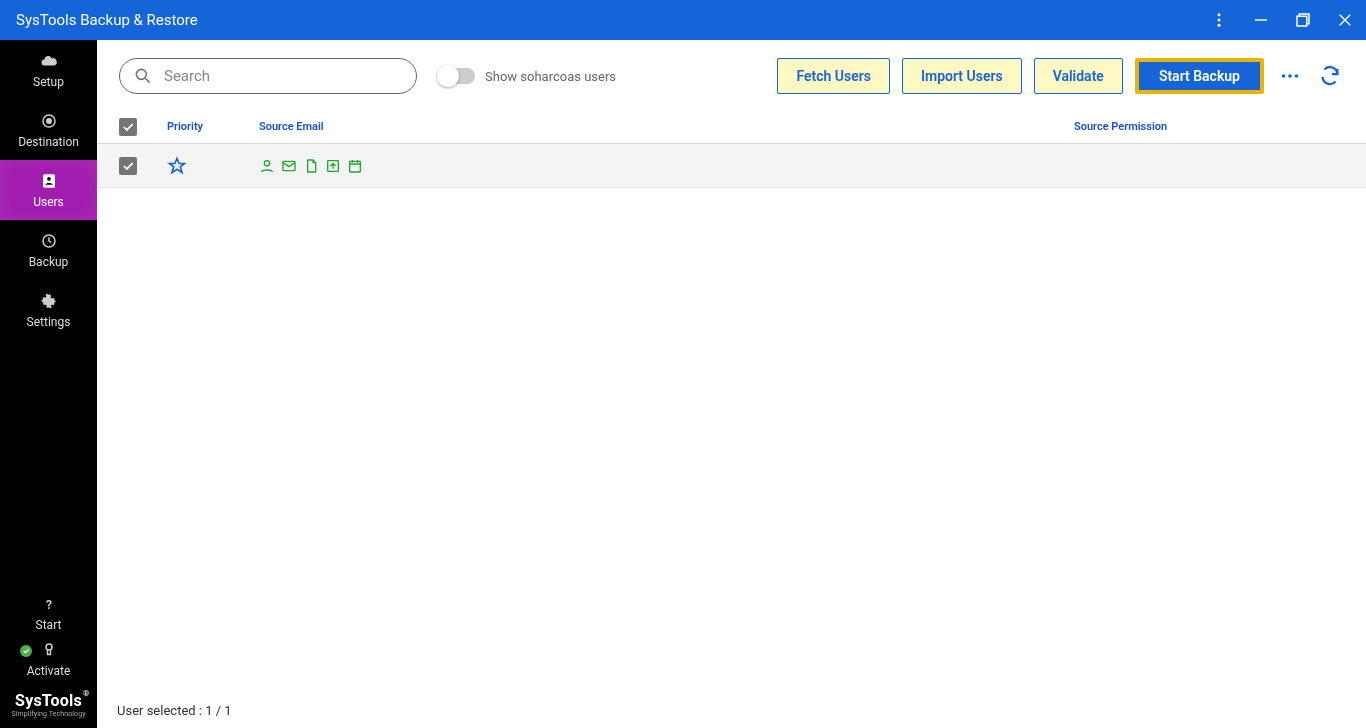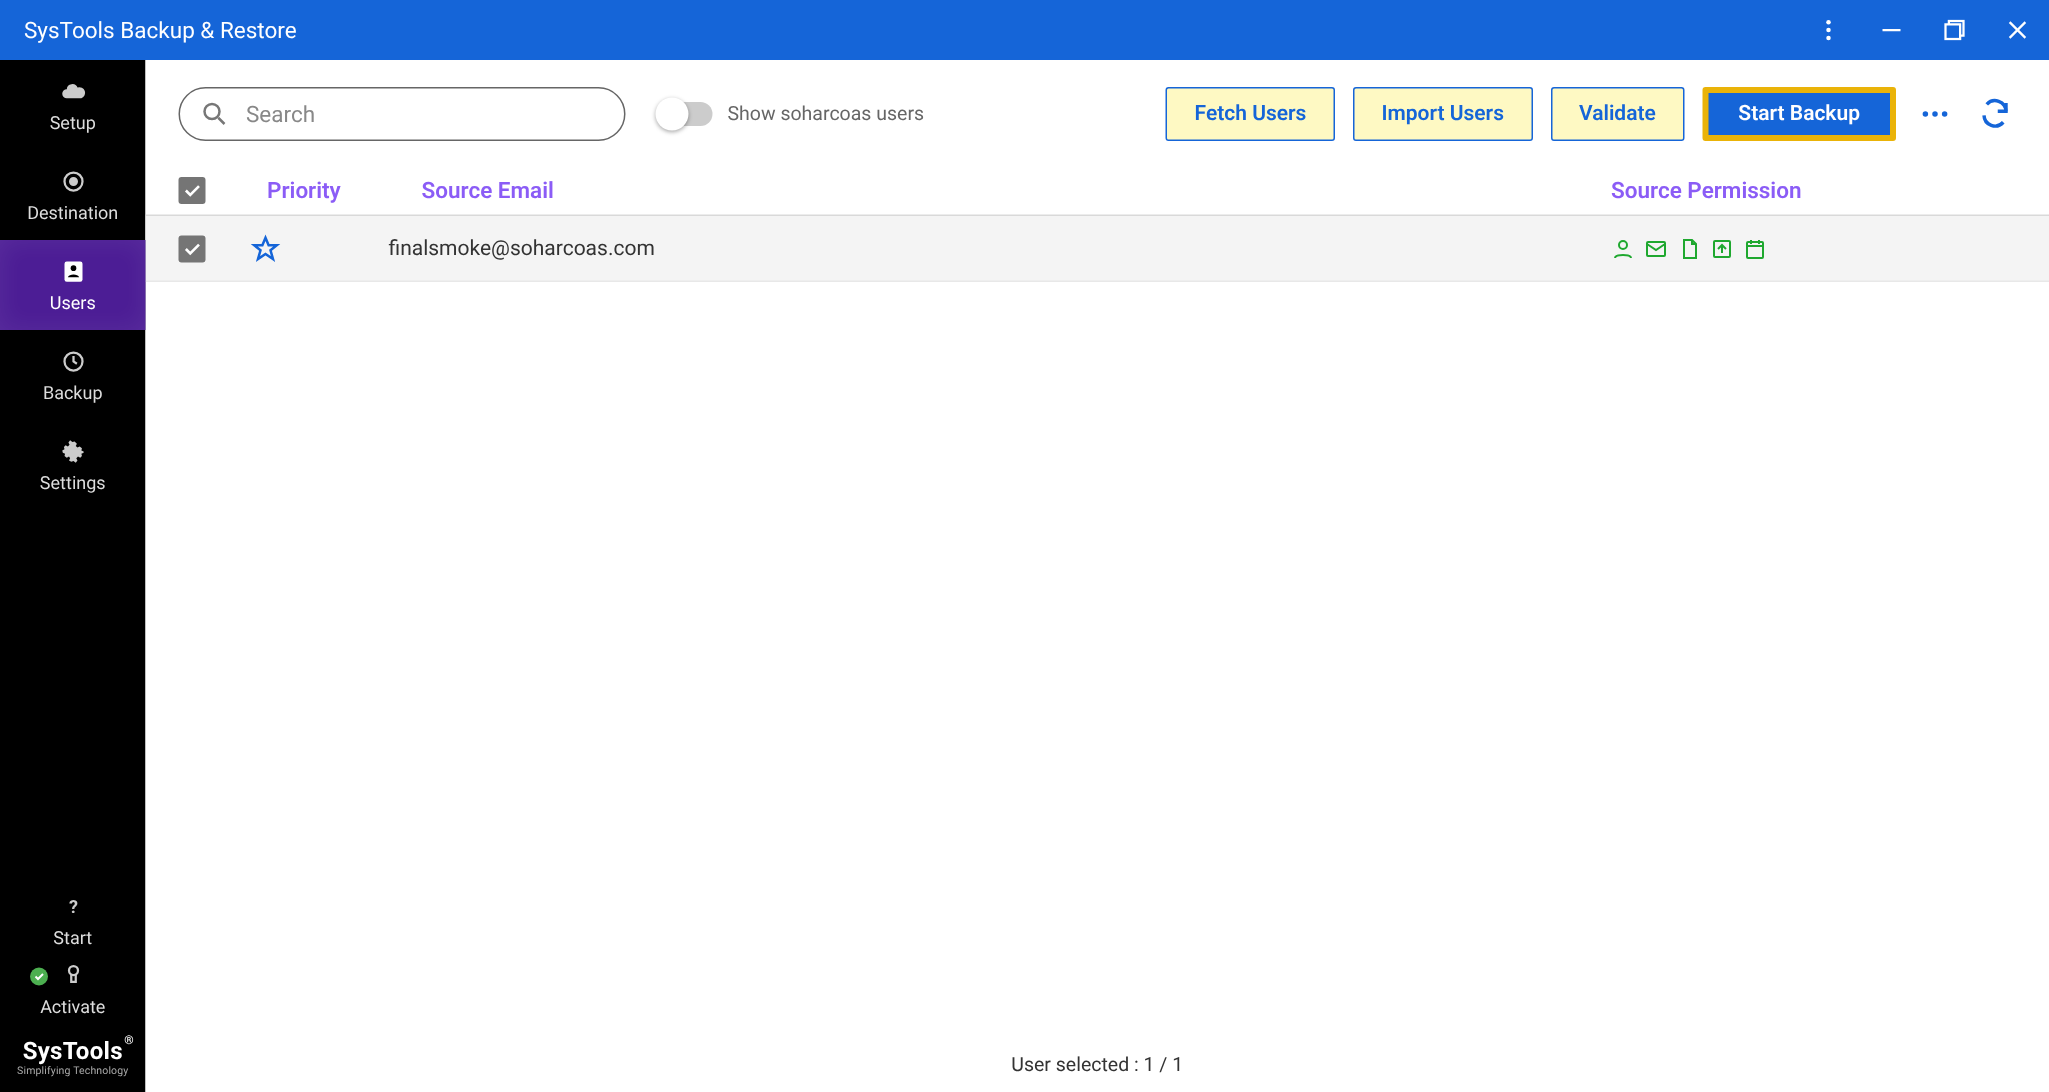--- a/index.html
+++ b/index.html
@@ -8,21 +8,21 @@
 .titlebar { height: 40px; background: #1565d8; display: flex; align-items: center; padding: 0 12px; color: #fff; }
 .titlebar .title { font-size: 15px; font-weight: 400; flex: 1; padding-left: 4px; }
 .titlebar .win-controls { display: flex; gap: 24px; align-items: center; }
 .titlebar .win-btn { width: 18px; height: 18px; display: flex; align-items: center; justify-content: center; cursor: pointer; }
 
 .app-body { display: flex; height: calc(728px - 40px); }
 
 .sidebar { width: 97px; background: #000; color: #bbb; display: flex; flex-direction: column; }
 .sidebar .sb-top { flex: 1; }
 .sidebar .sb-item { height: 60px; display: flex; flex-direction: column; align-items: center; justify-content: center; gap: 5px; cursor: pointer; color: #ddd; font-size: 12px; position: relative; }
-.sidebar .sb-item.active { background: #4c1d95; color: #fff; box-shadow: inset 0 0 18px rgba(255,255,255,0.08); }
+.sidebar .sb-item.active { background: #a21caf; color: #fff; box-shadow: inset 0 0 18px rgba(255,255,255,0.08); }
 .sidebar .sb-item .sb-icon { width: 18px; height: 18px; display: flex; align-items: center; justify-content: center; }
 .sidebar .sb-item .sb-icon svg { width: 18px; height: 18px; }
 .sidebar .sb-bottom { }
 .sidebar .sb-item .green-dot { position: absolute; width: 12px; height: 12px; border-radius: 50%; background:#4caf50; left: 20px; top: 10px; display:flex; align-items:center; justify-content:center; }
 .sidebar .sb-item .green-dot svg { width:8px; height:8px; }
 .sidebar .brand { padding: 8px 6px 10px; text-align:center; }
 .sidebar .brand .b1 { color:#fff; font-weight:700; font-size:16px; letter-spacing:0.2px; position:relative; }
 .sidebar .brand .b1 sup { font-size:8px; position:absolute; top:-2px; margin-left:1px;}
 .sidebar .brand .b2 { color:#aaa; font-size:7px; letter-spacing:0.1px; }
 
@@ -40,36 +40,36 @@
 .toggle-label { color:#666; font-size:13px; }
 
 .toolbar .spacer { flex:1; }
 .btn-out { height:36px; padding:0 18px; border:1px solid #1565d8; background:#fef9c3; color:#1565d8; font-size:14px; font-weight:600; cursor:pointer; border-radius:2px; }
 .btn-fill { height:36px; padding:0 20px; border:4px solid #eab308; background:#1565d8; color:#fff; font-size:14px; font-weight:600; cursor:pointer; border-radius:2px; }
 .toolbar .ic-btn { width:28px; height:28px; display:flex; align-items:center; justify-content:center; cursor:pointer; color:#1565d8; }
 .toolbar .btns { display:flex; gap:12px; align-items:center; }
 .toolbar .ic-btn svg { width:22px; height:22px; }
 
 .table { flex:1; overflow:auto; }
-.thead { display:flex; align-items:center; height:34px; border-bottom:1px solid #d9d9d9; padding:0 22px; color:#8b5cf6; font-size:15px; font-weight:600;gap:11px; }
+.thead { display:flex; align-items:center; height:34px; border-bottom:1px solid #d9d9d9; padding:0 22px; color:#1d4ed8; font-size:11px; font-weight:600; }
 .col-chk { width:48px; display:flex; align-items:center; }
 .col-pri { width:92px; }
 .col-email { flex:1; }
 .col-perm { width:270px; text-align:left; }
 
 .chkbox { width:18px; height:18px; background:#757575; display:flex; align-items:center; justify-content:center; cursor:pointer; border-radius:2px;}
 .chkbox svg { width:14px; height:14px; color:#fff; }
 
 .trow { display:flex; align-items:center; height:44px; padding:0 22px; background:#f4f4f4; border-bottom:1px solid #e8e8e8; font-size:14px; color:#333; }
 .trow .col-pri { display:flex; align-items:center; }
 .trow .star { width:20px; height:20px; color:#1565d8; cursor:pointer; }
 .perm-icons { display:flex; gap:6px; color:#1fa82f; }
 .perm-icons .pi { width:16px; height:16px; }
 
-.status { height:36px; display:flex; align-items:center; padding:0 20px; font-size:13px; color:#333; border-top:1px solid transparent;justify-content:center; }
+.status { height:36px; display:flex; align-items:center; padding:0 20px; font-size:13px; color:#333; border-top:1px solid transparent; }
 </style>
 </head>
 <body>
 
 <div class="titlebar">
   <div class="title">SysTools Backup &amp; Restore</div>
   <div class="win-controls">
     <div class="win-btn">
       <svg viewBox="0 0 24 24" fill="#fff">
           <circle cx="12" cy="5" r="2"></circle>
@@ -232,21 +232,20 @@
               <svg viewBox="0 0 24 24" fill="none" stroke="currentColor" stroke-width="3">
                 <path d="M5 12l5 5L20 7"></path>
               </svg>
             </div>
         </div>
         <div class="col-pri">
           <span class="star"><svg viewBox="0 0 24 24" fill="none" stroke="currentColor" stroke-width="2">
                 <path d="M12 3l2.5 6H21l-5 4 2 7-6-4-6 4 2-7-5-4h6.5z"></path>
               </svg></span>
         </div>
-        <div class="col-email">finalsmoke@soharcoas.com</div>
         <div class="col-perm">
           <div class="perm-icons">
             <span class="pi"><svg viewBox="0 0 24 24" fill="none" stroke="currentColor" stroke-width="2">
                   <circle cx="12" cy="8" r="4"></circle>
                   <path d="M4 21c0-4 16-4 16 0"></path>
                 </svg></span>
             <span class="pi"><svg viewBox="0 0 24 24" fill="none" stroke="currentColor" stroke-width="2">
                   <rect x="3" y="5" width="18" height="14" rx="1"></rect>
                   <path d="M3 7l9 6 9-6"></path>
                 </svg></span>

